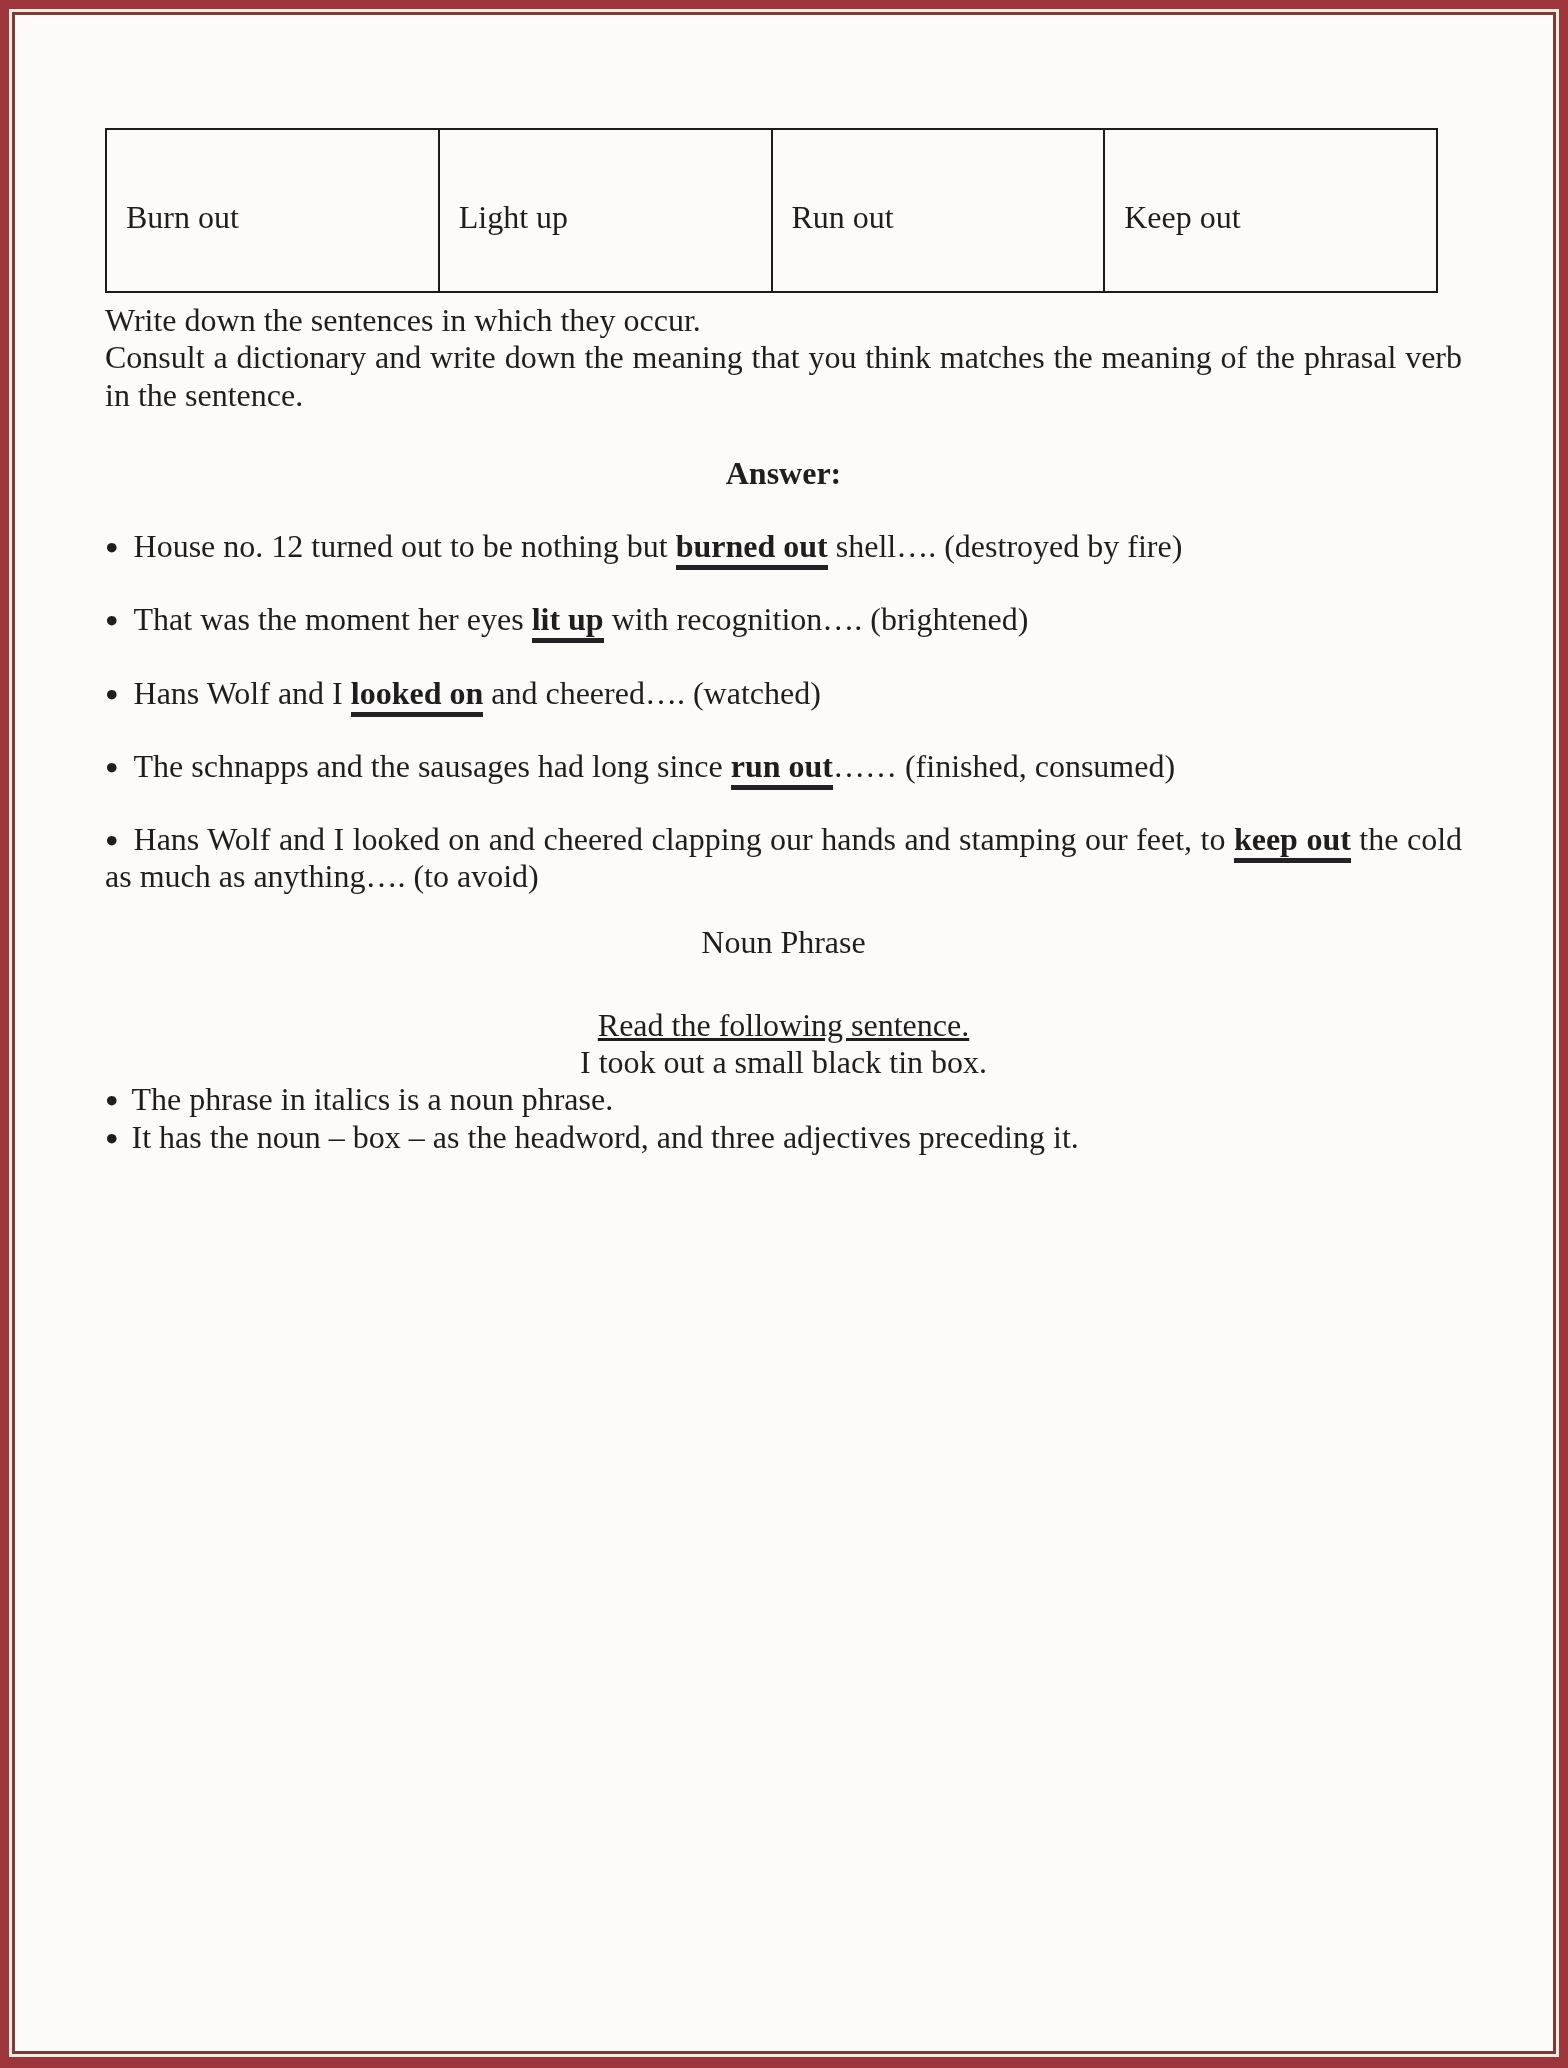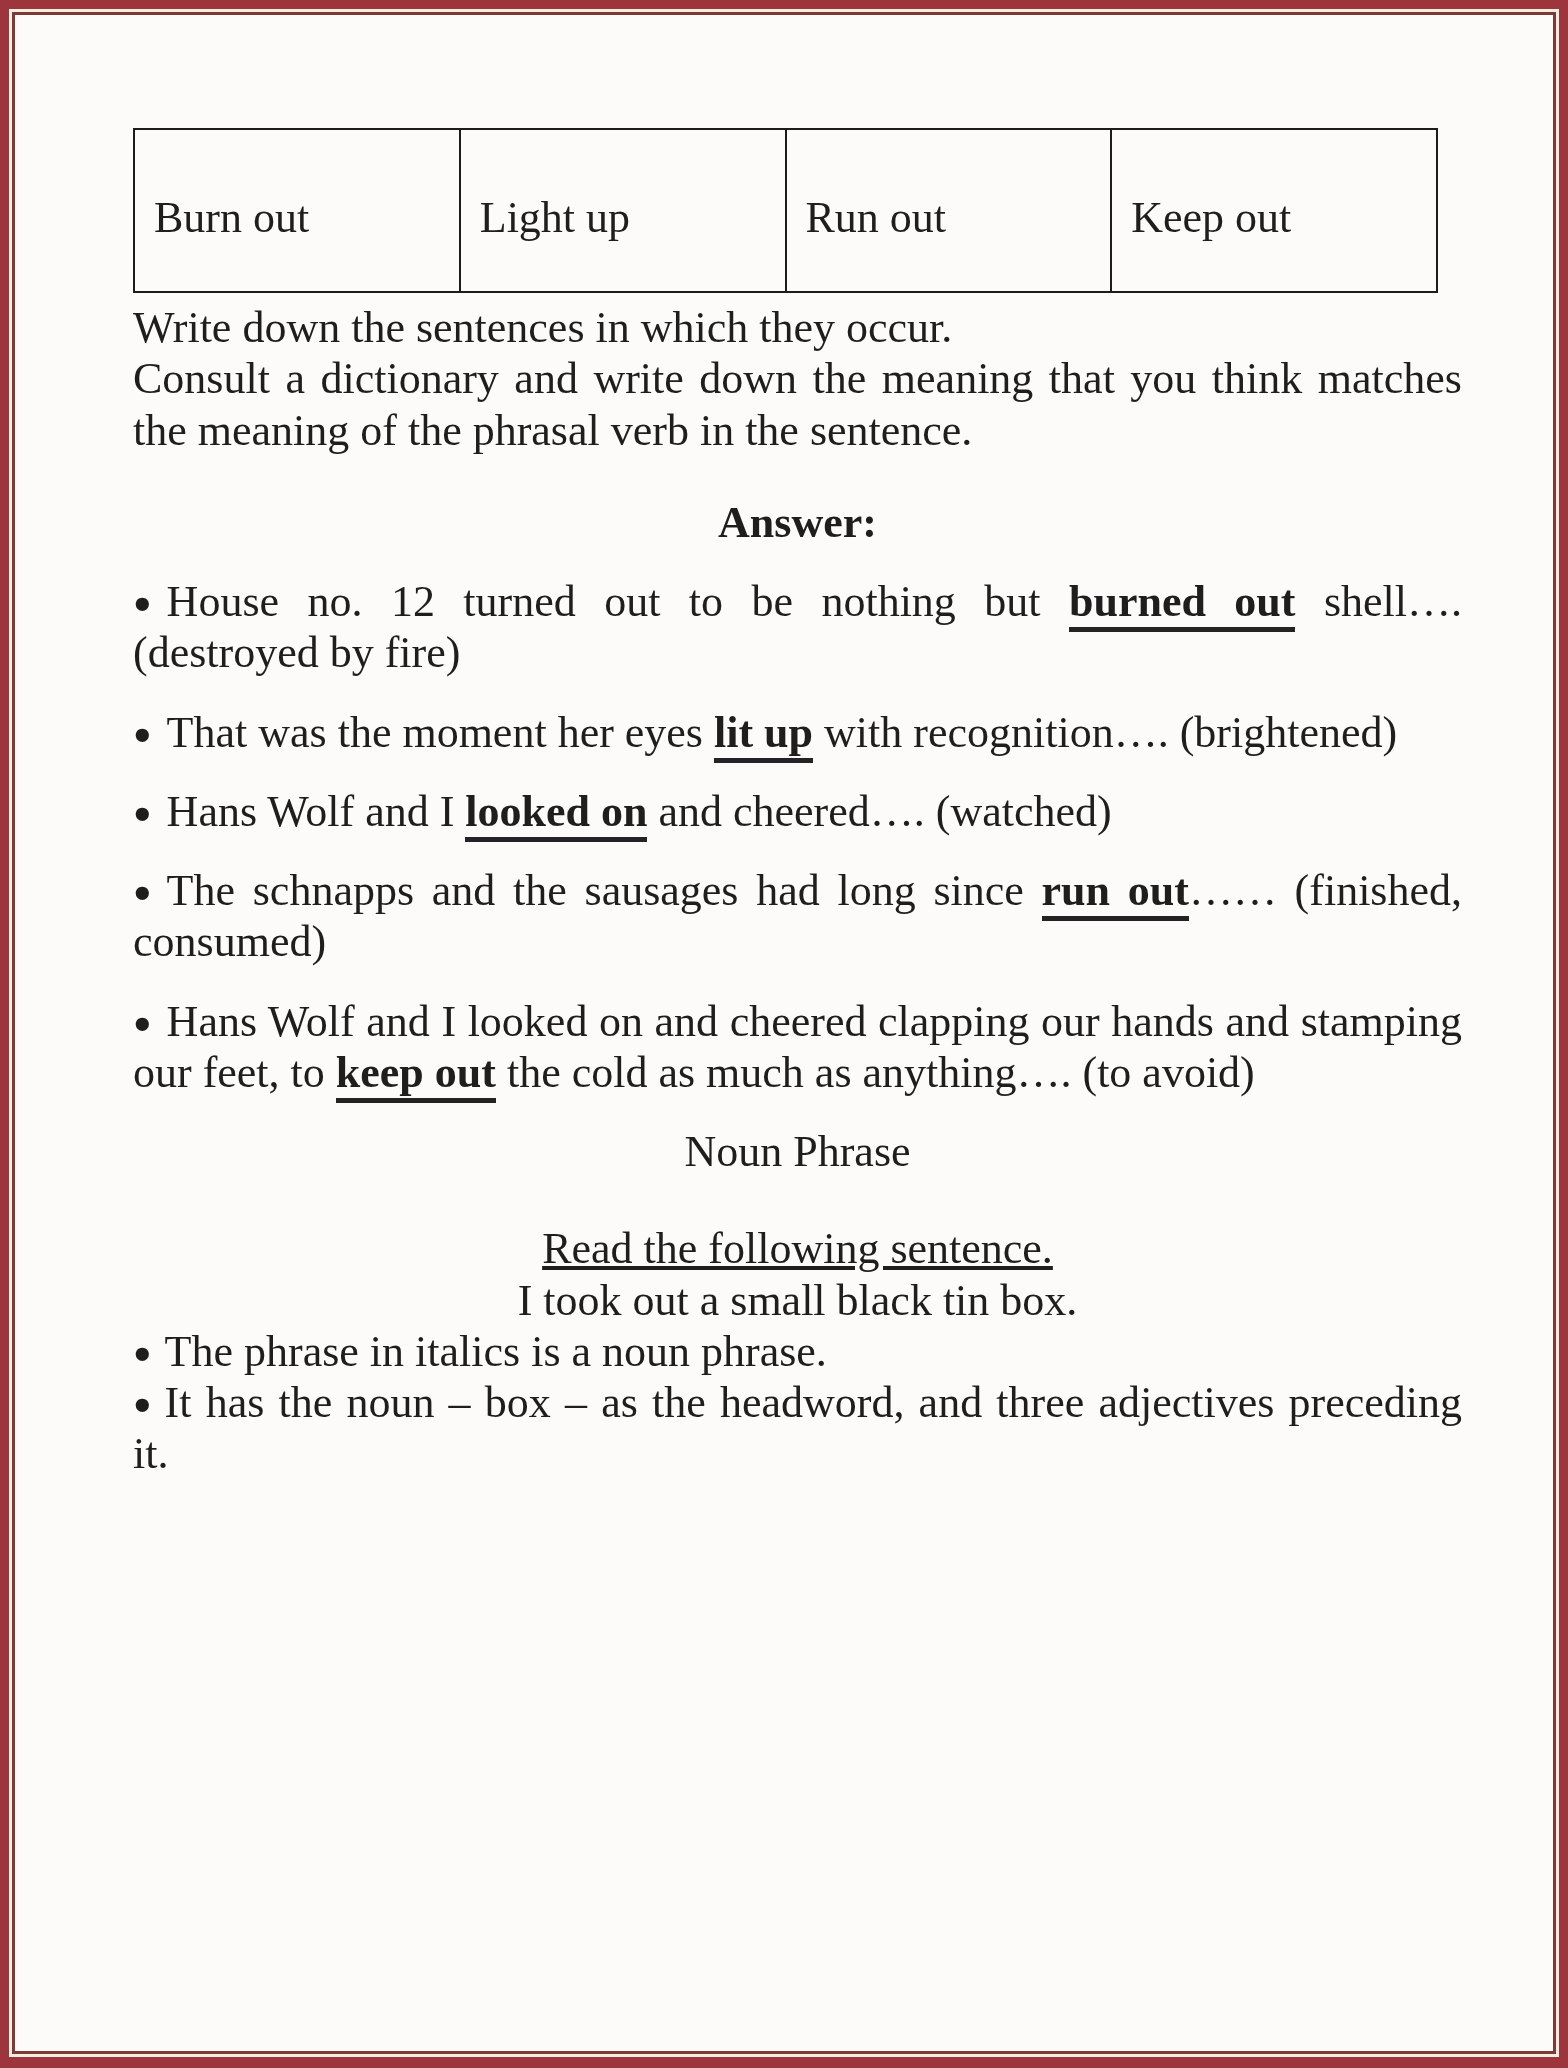--- a/index.html
+++ b/index.html
@@ -14,22 +14,22 @@
   }
   .page-frame {
     position: absolute;
     top: 12px; left: 12px; right: 12px; bottom: 14px;
     background: #fdfbfa;
     border: 3px solid #7e3a34;
     box-shadow: 0 0 0 3px #f4ede1;
     box-sizing: border-box;
   }
   .content {
-    padding: 113px 91px 0 118px;
-    font-size: 44px;
+    padding: 113px 91px 0 90px;
+    font-size: 32px;
     line-height: 1.165;
   }
   
   .pv-table {
     display: flex;
     width: calc(100% - 24px);
     height: 165px;
     border: 2px solid #1c1c1c;
     box-sizing: border-box;
     background: #fdfbfa;
@@ -43,21 +43,21 @@
     padding-left: 19px;
     padding-top: 14px;
     box-sizing: border-box;
   }
   .pv-cell:last-child { border-right: none; }
   
   p { margin: 0; text-align: center; }
   .justified { text-align: justify; }
   .bold { font-weight: bold; }
   .answer-heading { margin-top: 41px; }
-  .bullet-para { margin-top: 28px; text-align: justify; }
+  .bullet-para { margin-top: 36px; text-align: justify; }
   .bullet {
     display: inline-block;
     font-size: 0.70em;
     margin-right: 15px;
     transform: translateY(-3px);
   }
   .pv {
     font-weight: bold;
     border-bottom: 5px solid #242224;
     padding-bottom: 1px;

